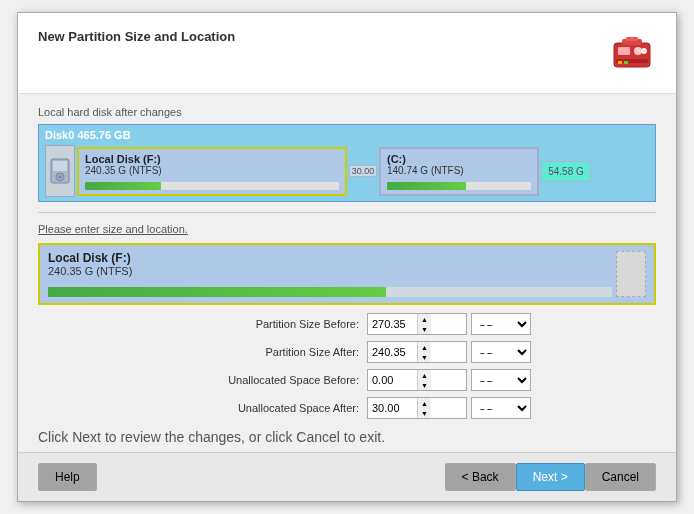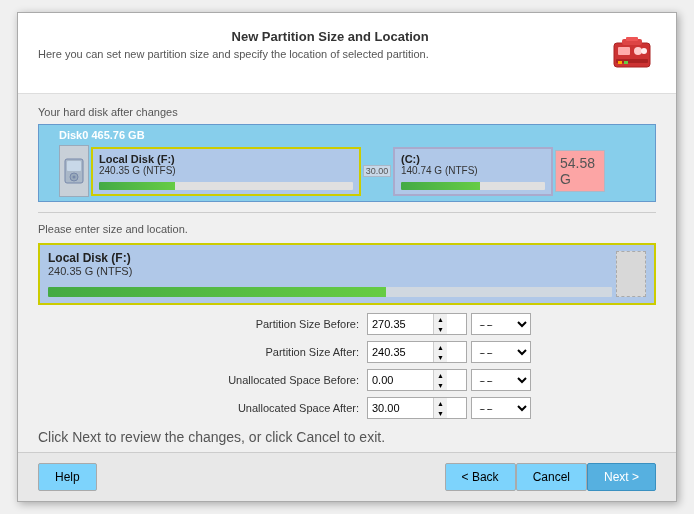--- a/index.html
+++ b/index.html
@@ -29,21 +29,20 @@
       justify-content: space-between;
       align-items: flex-start;
       border-bottom: 1px solid #ddd;
     }
     .header-text {}
     .header-title {
       font-size: 13px;
       font-weight: bold;
       color: #333;
       margin-bottom: 4px;
-      text-align: right;
     }
     .header-subtitle {
       font-size: 11px;
       color: #555;
     }
     .header-icon {
       width: 48px;
       height: 48px;
       flex-shrink: 0;
     }
@@ -53,21 +52,21 @@
       overflow: hidden;
     }
     .section-label {
       font-size: 11px;
       color: #555;
       margin-bottom: 6px;
     }
     .disk-bar-container {
       background: #87ceeb;
       border: 1px solid #6699cc;
-      padding: 4px 20px;
+      padding: 4px 6px;
       margin-bottom: 2px;
     }
     .disk-bar-title {
       font-size: 11px;
       font-weight: bold;
       color: white;
       margin-bottom: 4px;
     }
     .partition-block {
       border: 2px solid #cccc00;
@@ -117,20 +116,21 @@
     }
     .separator-line {
       border: none;
       border-top: 1px solid #ccc;
       margin: 10px 0;
     }
     .enter-label {
       font-size: 11px;
       color: #555;
       margin-bottom: 8px;
+      text-decoration: underline;
     }
     .selected-partition-bar {
       border: 2px solid #cccc00;
       background: #b0c8e8;
       padding: 6px 8px;
       margin-bottom: 8px;
       display: flex;
       align-items: stretch;
       gap: 4px;
     }
@@ -181,21 +181,21 @@
     }
     .field-input-wrap {
       display: flex;
       border: 1px solid #aaa;
       background: white;
       height: 22px;
     }
     .field-input {
       border: none;
       outline: none;
-      width: 65px;
+      width: 49px;
       padding: 0 4px;
       font-size: 11px;
       background: white;
     }
     .field-spinners {
       display: flex;
       flex-direction: column;
       border-left: 1px solid #ccc;
       width: 14px;
     }
@@ -236,21 +236,21 @@
       display: flex;
       gap: 0;
       border-radius: 14px;
     }
     .btn {
       height: 28px;
       padding: 0 16px;
       font-size: 12px;
       border: 1px solid #aaa;
       cursor: pointer;
-      background: #7dd3fc;
+      background: #a3a3a3;
       border-radius: 2px;
     }
     .btn-primary {
       background: #56b0e0;
       color: white;
       border: 1px solid #3a90c0;
     }
     .disk-row-top {
       display: flex;
       align-items: center;
@@ -258,40 +258,39 @@
     }
   </style>
 </head>
 <body>
 
 <div class="dialog">
 
   <div class="header">
     <div class="header-text">
       <div class="header-title">New Partition Size and Location</div>
-      <div class="header-subtitle">Here you can set new partition size and specify the location of selected partition.</div>
     </div>
     <div class="header-icon">
       <svg width="48" height="48" viewBox="0 0 48 48">
         <rect x="6" y="14" width="36" height="24" rx="3" fill="#cc3333" stroke="#aa2222" stroke-width="1"></rect>
         <rect x="10" y="18" width="12" height="8" rx="1" fill="#ffaaaa"></rect>
         <rect x="26" y="18" width="8" height="8" rx="4" fill="#ffcccc"></rect>
         <rect x="8" y="30" width="32" height="4" rx="1" fill="#aa2222"></rect>
         <rect x="14" y="10" width="20" height="6" rx="2" fill="#dd4444"></rect>
         <rect x="18" y="8" width="12" height="4" rx="1" fill="#ee5555"></rect>
         <circle cx="36" cy="22" r="3" fill="#ffeeee"></circle>
         <rect x="10" y="32" width="4" height="3" fill="#ffaa00"></rect>
         <rect x="16" y="32" width="4" height="3" fill="#66cc44"></rect>
       </svg>
     </div>
   </div>
 
   <div class="content">
 
-    <div class="section-label">Your hard disk after changes</div>
+    <div class="section-label">Local hard disk after changes</div>
     <div class="disk-bar-container">
       <div class="disk-bar-title">
         <span>Disk0</span>&nbsp;<span>465.76 GB</span>
       </div>
       <div class="disk-row-top">
 
         <div style="width:30px;height:52px;background:#c8d0d8;border:1px solid #99aabb;flex-shrink:0;display:flex;align-items:center;justify-content:center;">
           <svg width="22" height="28" viewBox="0 0 22 28">
             <rect x="2" y="2" width="18" height="24" rx="2" fill="#aab8c8" stroke="#7788aa" stroke-width="1"></rect>
             <rect x="4" y="4" width="14" height="10" fill="#c8d8e8" rx="1"></rect>
@@ -313,21 +312,21 @@
         </div>
 
         <div class="partition-block partition-block-c" style="flex:0 0 160px;border-color:#aaaacc;">
           <div class="partition-name">(C:)</div>
           <div class="partition-size">140.74 G (NTFS)</div>
           <div class="partition-bar">
             <div class="partition-bar-fill" style="width:55%;background:linear-gradient(to right,#44aa44,#66cc44);"></div>
           </div>
         </div>
 
-        <div style="flex:0 0 50px;background:#fca5a5;border:1px solid #aab8c8;display:flex;align-items:center;justify-content:center;font-size:14px;color:#555;padding:4px;">
+        <div style="flex:0 0 50px;background:#5eead4;border:1px solid #aab8c8;display:flex;align-items:center;justify-content:center;font-size:10px;color:#555;padding:4px;">
           <span>54.58 G</span>
         </div>
       </div>
     </div>
 
     <hr class="separator-line">
 
     <div class="enter-label">Please enter size and location.</div>
     <div class="selected-partition-bar">
       <div class="selected-partition-info">
@@ -391,17 +390,17 @@
       </select>
     </div>
 
     <div class="bottom-note">Click Next to review the changes, or click Cancel to exit.</div>
   </div>
 
   <div class="footer">
     <button class="btn">Help</button>
     <div class="footer-right">
       <button class="btn">&lt; Back</button>
+      <button class="btn btn-primary">Next &gt;</button>
       <button class="btn">Cancel</button>
-      <button class="btn btn-primary">Next &gt;</button>
     </div>
   </div>
 </div>
 
 </body></html>

